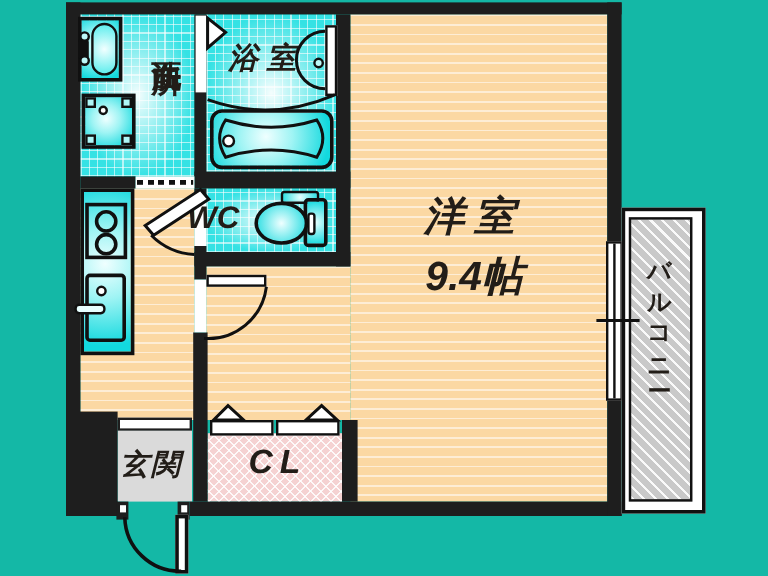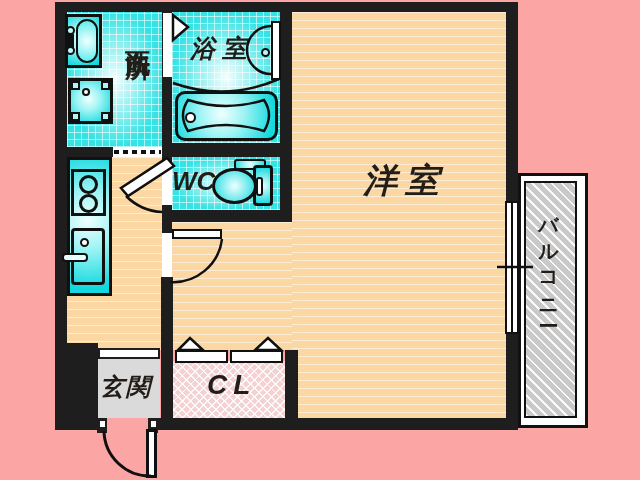--- a/index.html
+++ b/index.html
@@ -1,16 +1,16 @@
 <!DOCTYPE html>
 <html><head>
 <meta charset="utf-8">
 <style>
   html,body{margin:0;padding:0;background:#fff;}
-  #plan{position:relative;width:640px;height:480px;background:#fca5a5;overflow:hidden;
+  #plan{position:relative;width:640px;height:480px;background:#14b8a6;overflow:hidden;
         font-family:"Liberation Sans",sans-serif;}
   #plan *{box-sizing:border-box;position:absolute;}
   .wall{background:#1e1e1e;}
   .tile{
     background-color:#35e2e4;
     background-image:
       radial-gradient(closest-side, rgba(255,255,255,.95), rgba(255,255,255,0)),
       repeating-linear-gradient(0deg, rgba(255,255,255,.6) 0 1px, transparent 1px 7px),
       repeating-linear-gradient(90deg, rgba(255,255,255,.6) 0 1px, transparent 1px 7px);
   }
@@ -117,23 +117,24 @@
 
   <div class="white" style="left:175px;top:350px;width:53px;height:13px;border:2.5px solid #101010;"></div>
   <div class="white" style="left:230px;top:350px;width:53px;height:13px;border:2.5px solid #101010;"></div>
 
   <div class="white" style="left:172px;top:229px;width:50px;height:10px;border:2.5px solid #101010;"></div>
 
   <div class="white" style="left:146px;top:429px;width:11px;height:49px;border:3px solid #101010;"></div>
 
   <div class="lbl vtext" style="left:122px;top:30px;font-size:25px;letter-spacing:2px;">洗面所</div>
   <div class="lbl" style="left:190px;top:32px;font-size:25px;letter-spacing:7px;font-style:italic;">浴室</div>
-  <div class="lbl" style="left:172px;top:166px;font-size:26px;font-style:italic;">WC</div>
-  <div style="left:310px;top:158px;width:190px;text-align:center;">
+  <div class="lbl" style="left:156px;top:166px;font-size:26px;font-style:italic;">WC</div>
+  <div style="left:300px;top:158px;width:190px;text-align:center;">
     <div class="lbl" style="position:static;font-size:34px;letter-spacing:8px;font-style:italic;">洋室</div>
+    <div class="lbl" style="position:static;font-size:34px;font-style:italic;margin-top:4px;">9.4帖</div>
   </div>
   <div class="lbl vtext" style="left:536px;top:203px;font-size:20px;letter-spacing:5px;">バルコニー</div>
   <div class="lbl" style="left:207px;top:369px;font-size:28px;letter-spacing:6px;font-style:italic;">CL</div>
   <div class="lbl" style="left:100px;top:371px;font-size:24px;letter-spacing:2px;font-style:italic;">玄関</div>
 
   <svg width="640" height="480" viewBox="0 0 640 480">
 
     <polygon points="173,15 173,40 188,27" fill="#fff" stroke="#101010" stroke-width="2.5"></polygon>
 
     <path d="M 173,83 Q 226,102 279,79" fill="none" stroke="#101010" stroke-width="2.5"></path>

